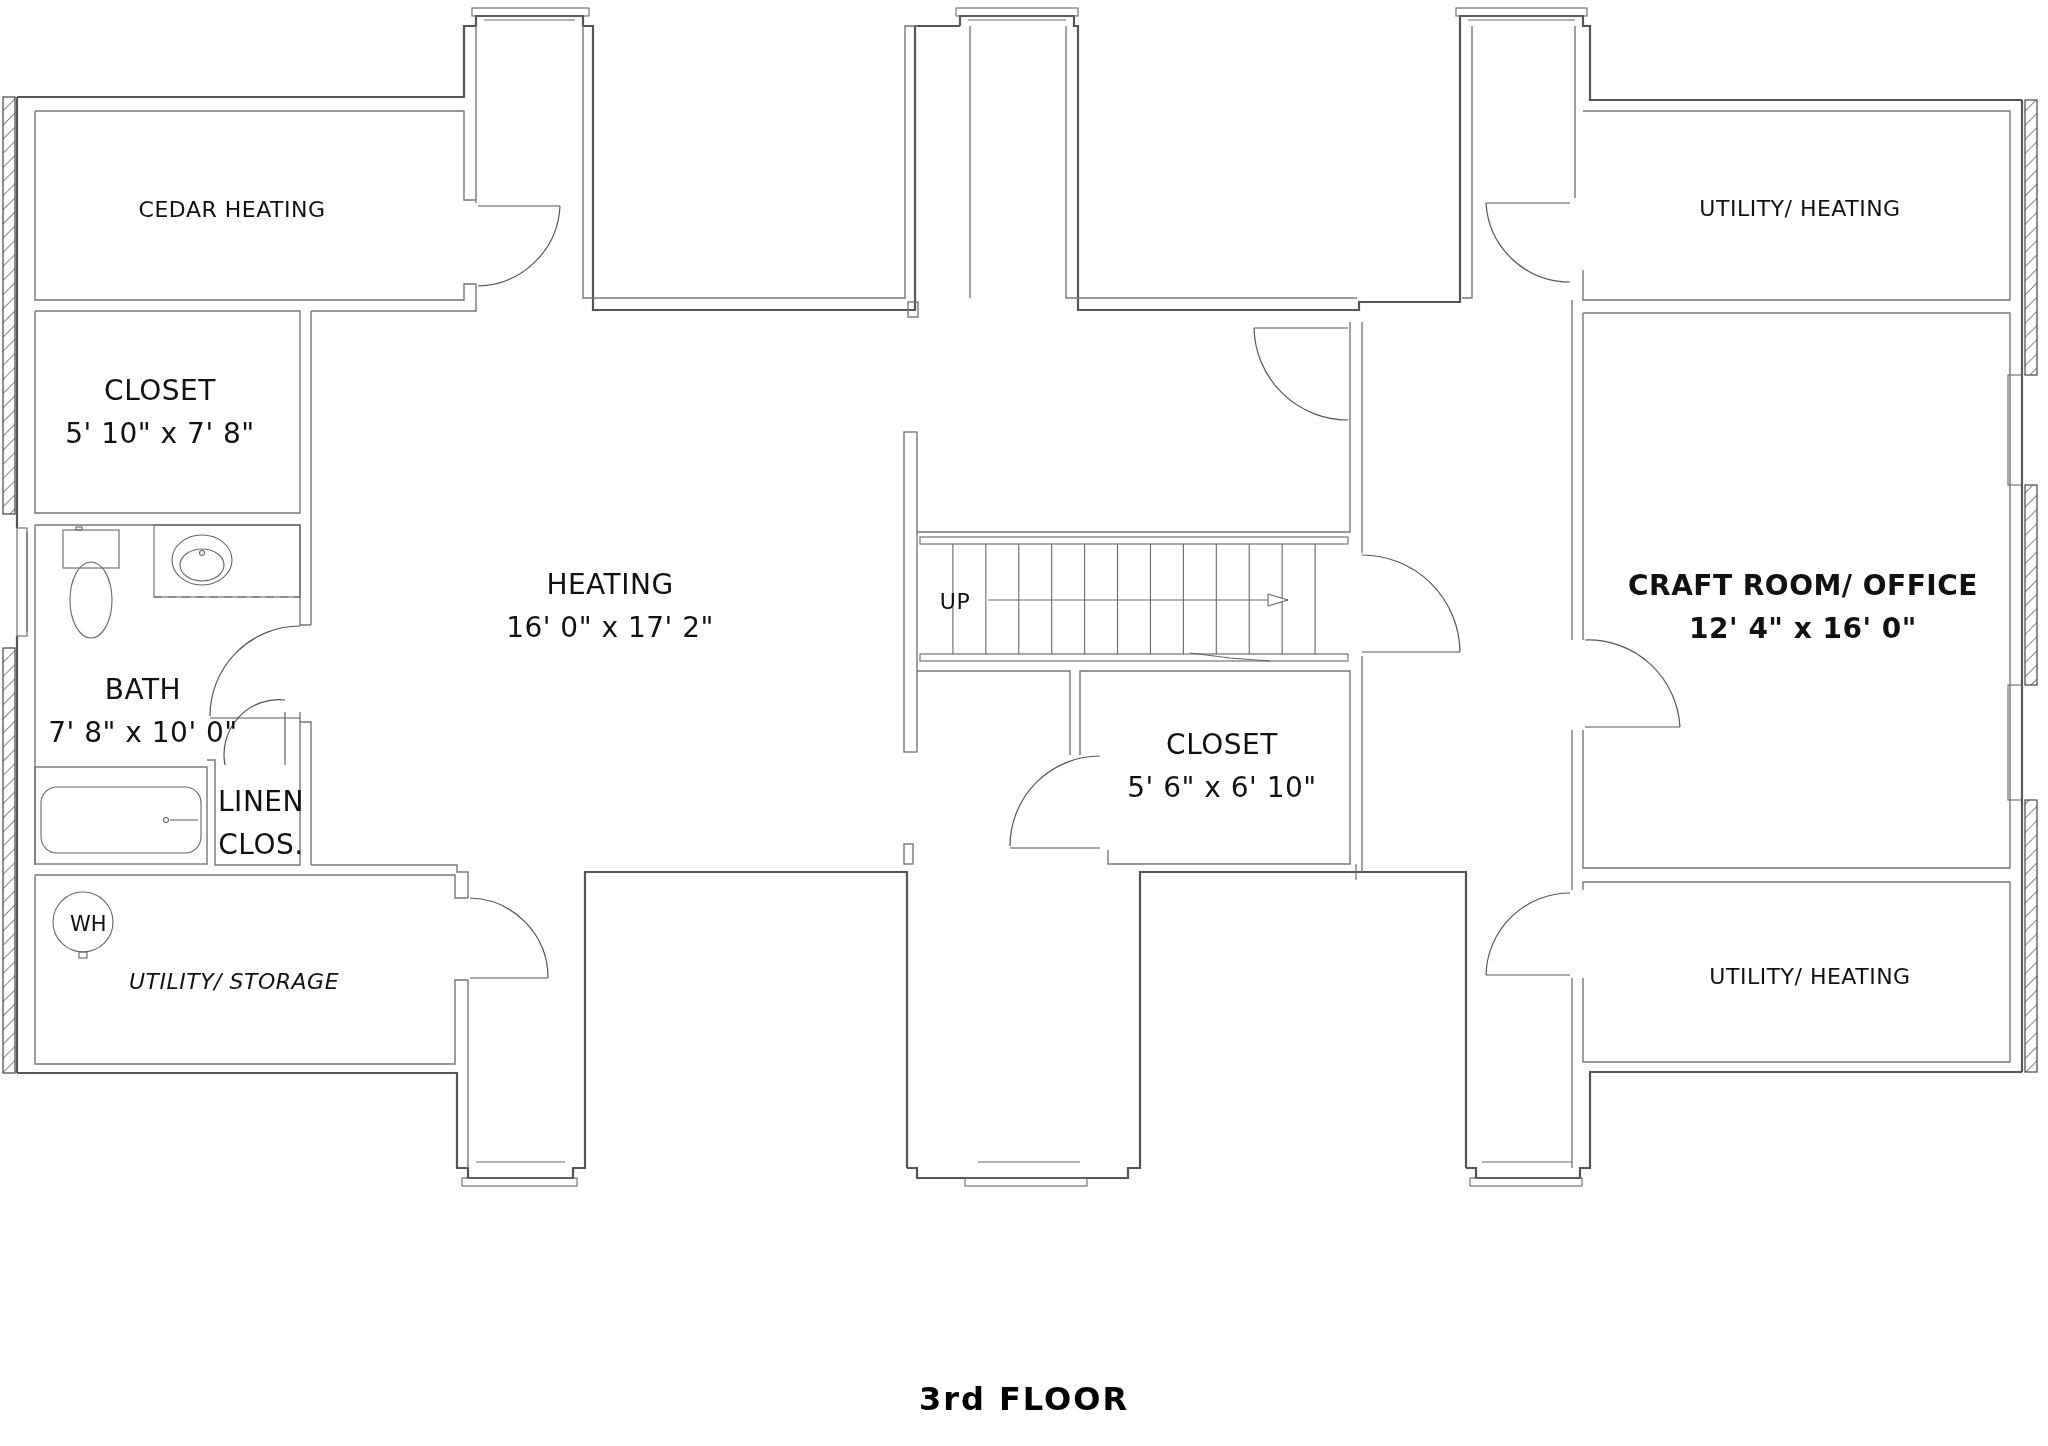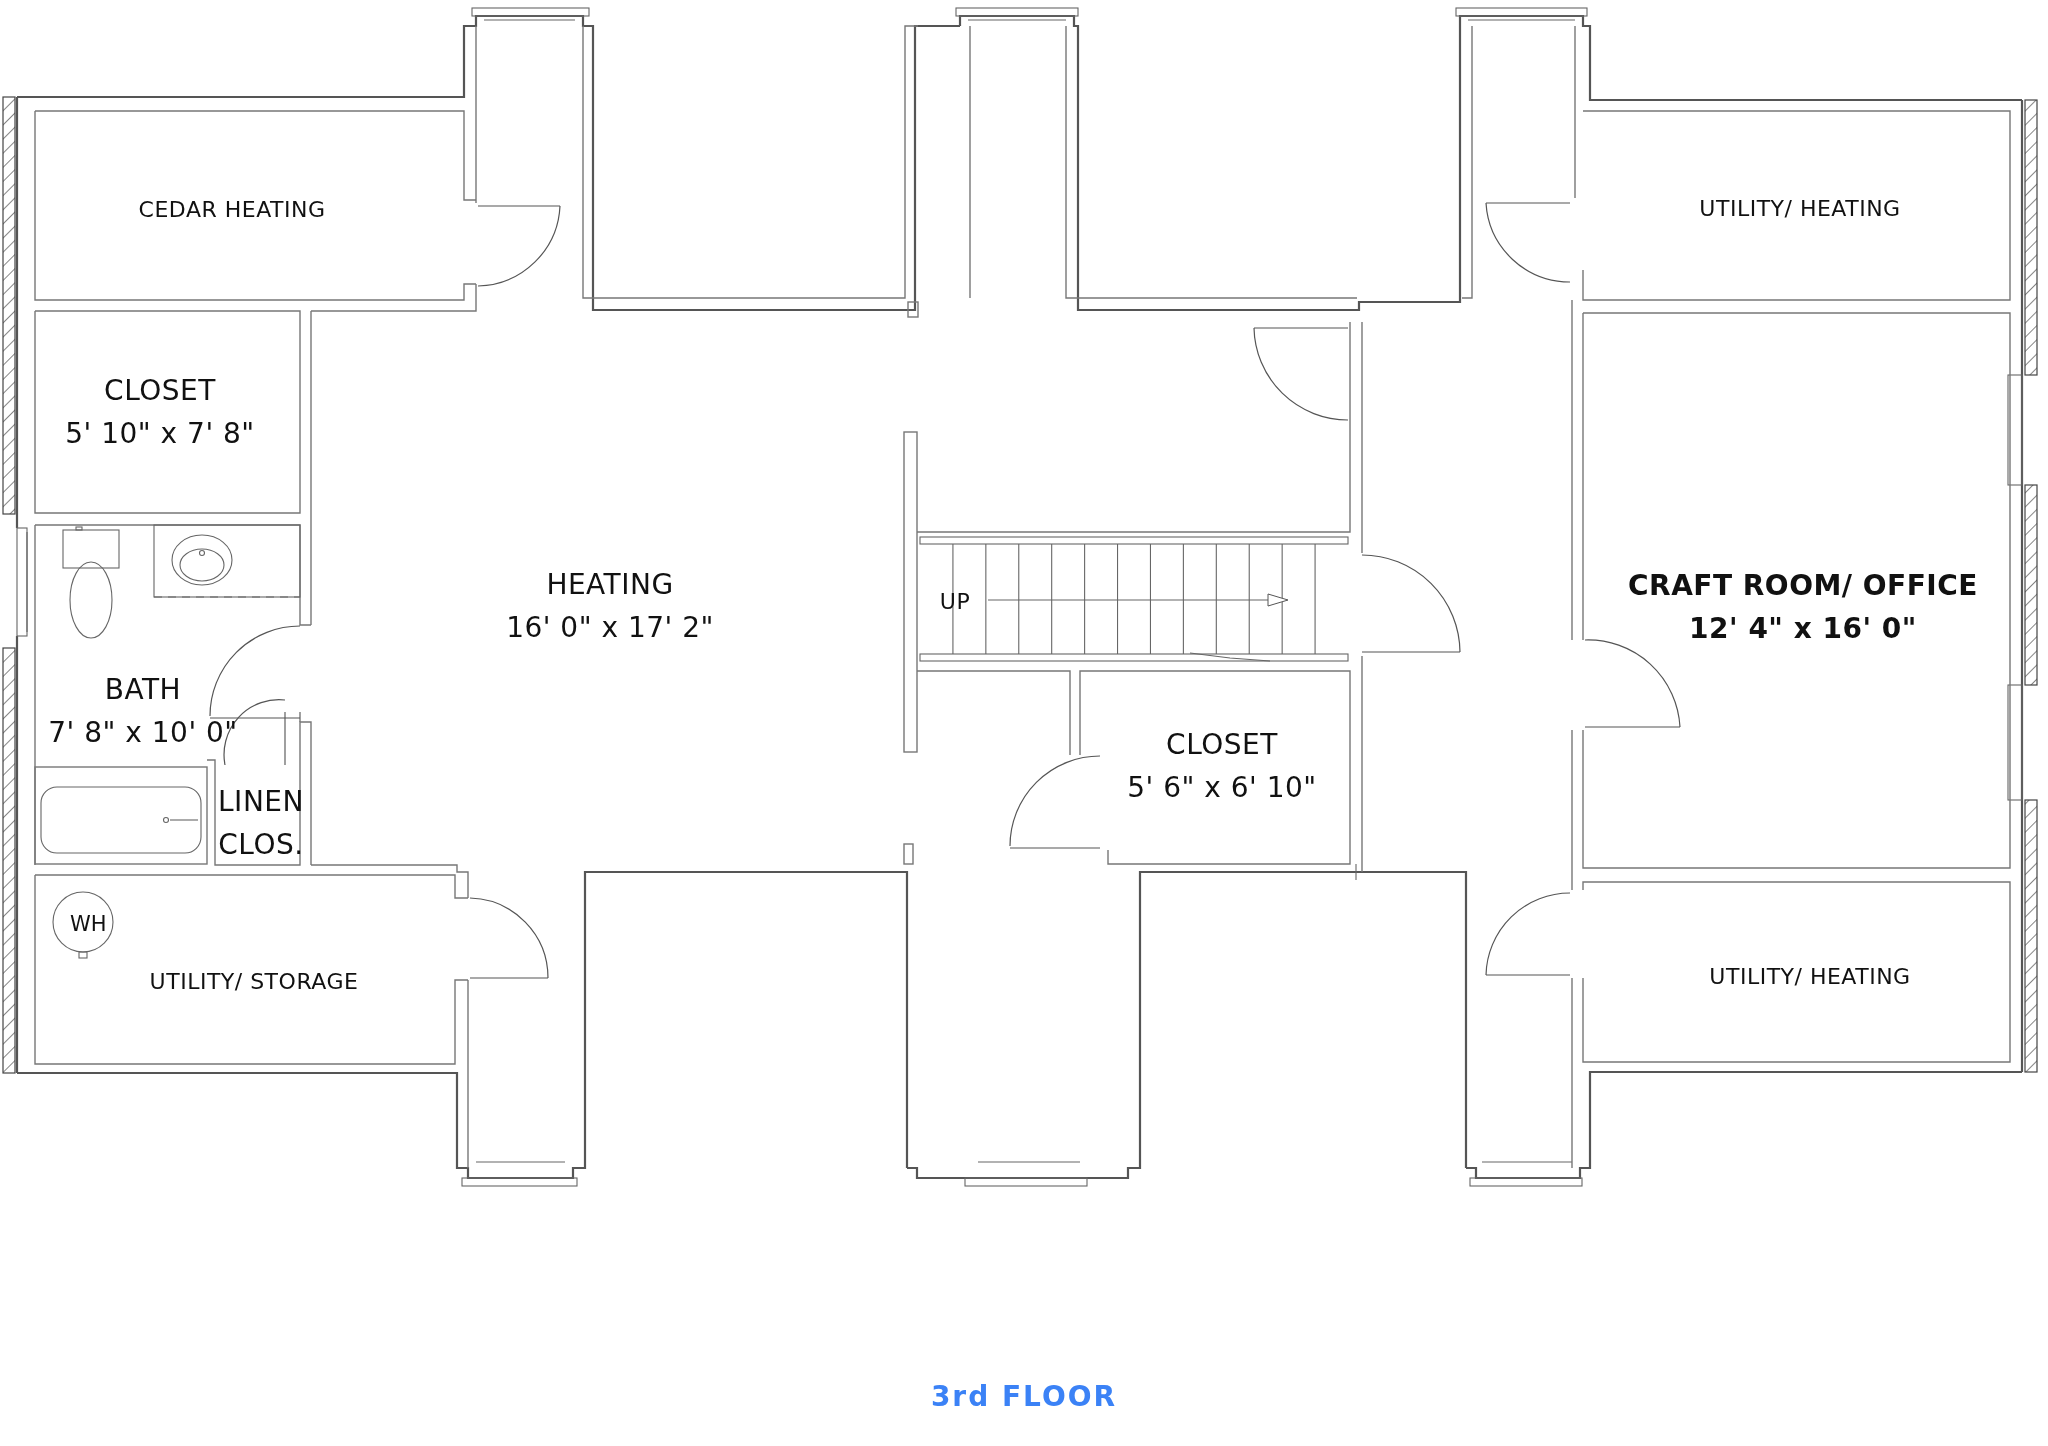--- a/index.html
+++ b/index.html
@@ -4,21 +4,21 @@
 <style>
   html,body{margin:0;padding:0;background:#ffffff;}
   body{width:2048px;height:1446px;position:relative;overflow:hidden;font-family:"DejaVu Sans",sans-serif;}
   #plan{position:absolute;left:0;top:0;width:2048px;height:1446px;}
   .w{fill:none;stroke:#555;stroke-width:2.2;}
   .wt{fill:none;stroke:#777;stroke-width:1.4;}
   .thin{fill:none;stroke:#666;stroke-width:1.1;}
   .door{fill:none;stroke:#555;stroke-width:1.2;}
   .lbl{position:absolute;color:#111;font-family:"DejaVu Sans",sans-serif;font-size:22px;letter-spacing:0.5px;white-space:nowrap;text-align:center;transform:translateX(-50%);line-height:1.55;}
   .lbl .dim{display:block;font-size:28px;}
-  .title{position:absolute;left:1024px;top:1380px;transform:translateX(-50%);font-size:28px;font-weight:bold;color:#3b82f6;font-family:"DejaVu Sans",sans-serif;letter-spacing:2px;}
+  .title{position:absolute;left:1024px;top:1380px;transform:translateX(-50%);font-size:32px;font-weight:bold;color:#000000;font-family:"DejaVu Sans",sans-serif;letter-spacing:2px;}
   .wh{position:absolute;font-size:21px;color:#111;}
 </style>
 </head>
 <body>
 
 <svg id="plan" viewBox="0 0 2048 1446" xmlns="http://www.w3.org/2000/svg">
   <defs>
     <pattern id="hatch" width="10" height="10" patternUnits="userSpaceOnUse" patternTransform="rotate(45)">
       <line x1="0" y1="0" x2="0" y2="10" stroke="#444" stroke-width="1.3"></line>
     </pattern>
@@ -208,21 +208,21 @@
   <span class="dim">7' 8" x 10' 0"</span>
 </div>
 
 <div class="lbl" style="left:261px;top:780px;">
   <span class="dim">LINEN</span>
   <span class="dim">CLOS.</span>
 </div>
 
 <div class="wh" style="left:70px;top:912px;">WH</div>
 
-<div class="lbl" style="left:254px;top:965px;">
+<div class="lbl" style="left:234px;top:965px;font-style:italic;">
   <span>UTILITY/ STORAGE</span>
 </div>
 
 <div class="lbl" style="left:610px;top:563px;">
   <span class="dim">HEATING</span>
   <span class="dim">16' 0" x 17' 2"</span>
 </div>
 
 <div class="lbl" style="left:955px;top:585px;">
   <span>UP</span>

